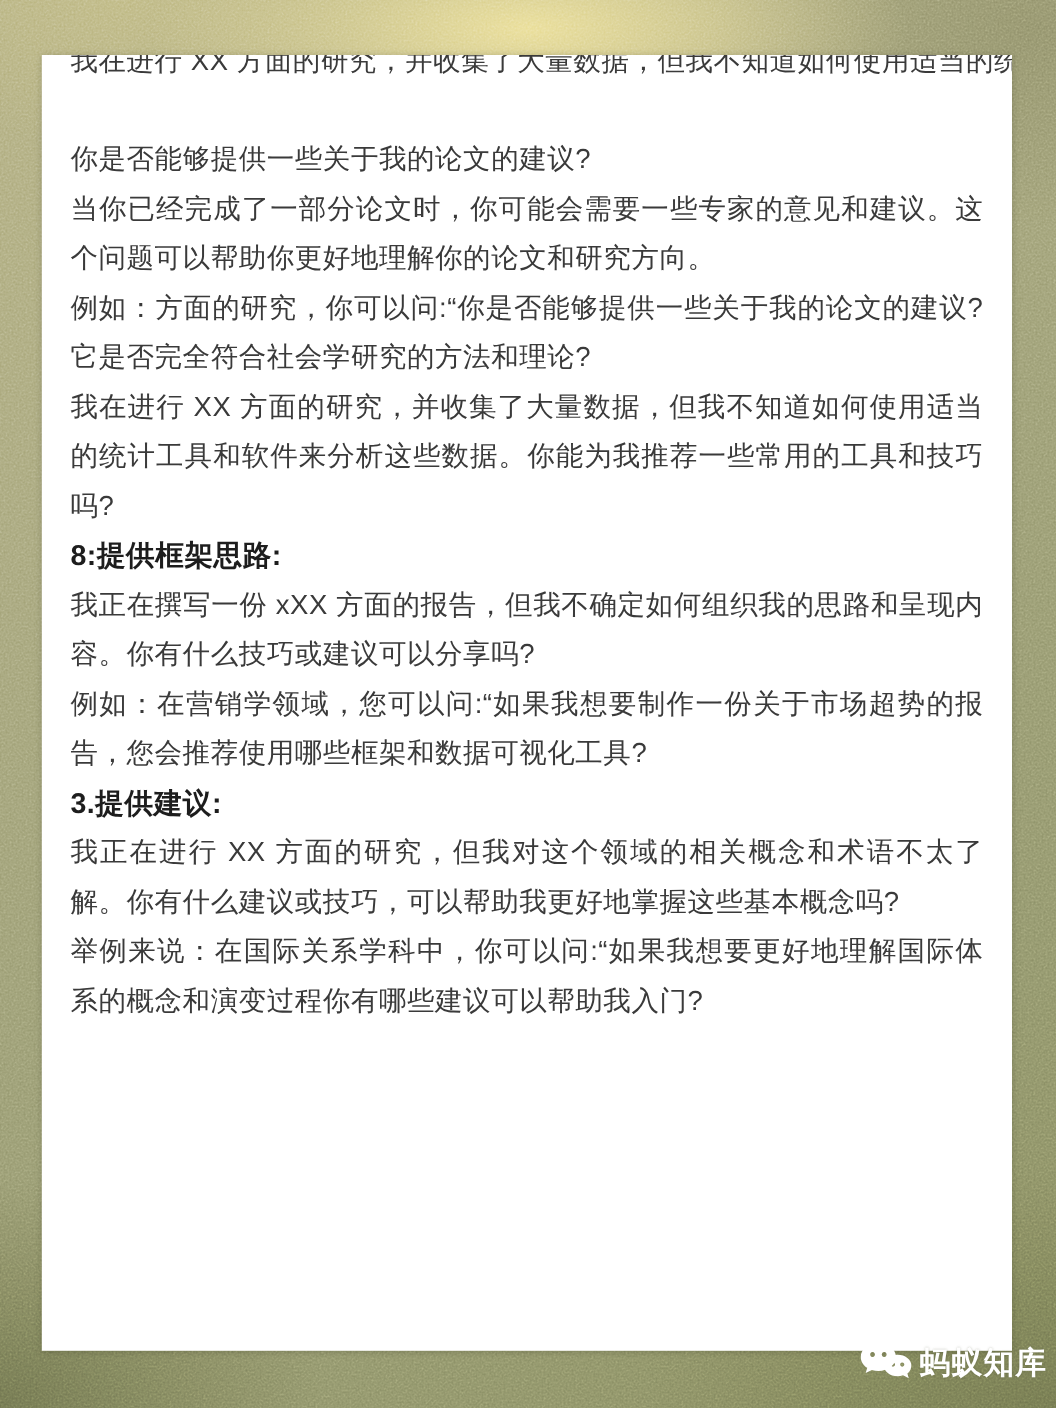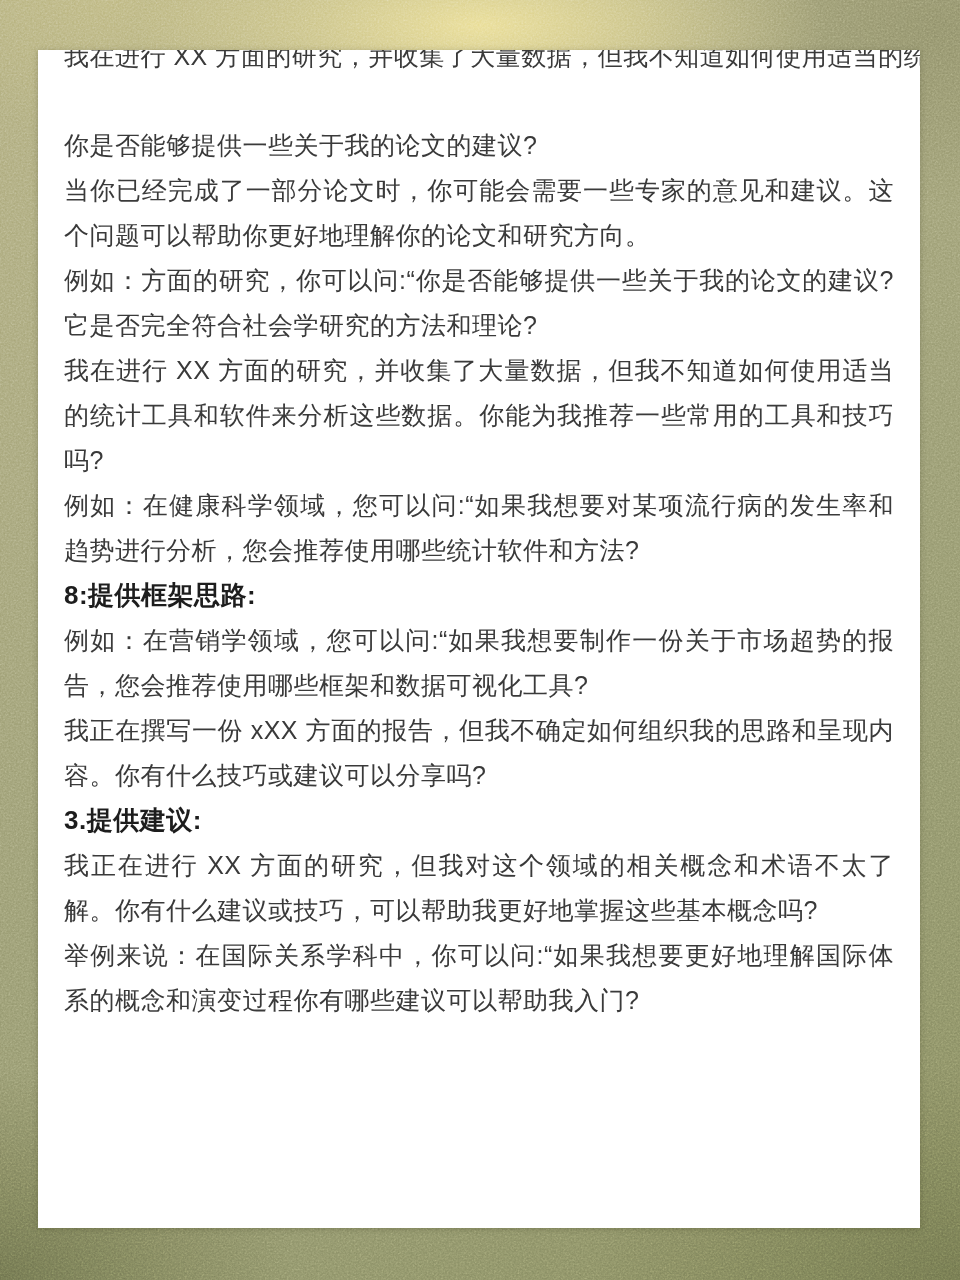--- a/index.html
+++ b/index.html
@@ -96,32 +96,50 @@
       <div class="cut-line">我在进行 XX 方面的研究，并收集了大量数据，但我不知道如何使用适当的统计</div>
 
       <section>
         <p class="question">你是否能够提供一些关于我的论文的建议?</p>
         <p>当你已经完成了一部分论文时，你可能会需要一些专家的意见和建议。这个问题可以帮助你更好地理解你的论文和研究方向。</p>
         <p>例如：方面的研究，你可以问:“你是否能够提供一些关于我的论文的建议?它是否完全符合社会学研究的方法和理论?</p>
       </section>
 
       <section>
         <p>我在进行 XX 方面的研究，并收集了大量数据，但我不知道如何使用适当的统计工具和软件来分析这些数据。你能为我推荐一些常用的工具和技巧吗?</p>
-        <p>例如：在健康科学领域，您可以问:“如果我想要对某项流行病的发生率和趋势进行分析，您会推荐使用哪些统计软件和方法?</p>
       </section>
 
       <section>
         <h2>8:提供框架思路:</h2>
+        <p>我正在撰写一份 xXX 方面的报告，但我不确定如何组织我的思路和呈现内容。你有什么技巧或建议可以分享吗?</p>
         <p>例如：在营销学领域，您可以问:“如果我想要制作一份关于市场超势的报告，您会推荐使用哪些框架和数据可视化工具?</p>
-        <p>我正在撰写一份 xXX 方面的报告，但我不确定如何组织我的思路和呈现内容。你有什么技巧或建议可以分享吗?</p>
       </section>
 
       <section>
         <h2>3.提供建议:</h2>
         <p>我正在进行 XX 方面的研究，但我对这个领域的相关概念和术语不太了解。你有什么建议或技巧，可以帮助我更好地掌握这些基本概念吗?</p>
         <p>举例来说：在国际关系学科中，你可以问:“如果我想要更好地理解国际体系的概念和演变过程你有哪些建议可以帮助我入门?</p>
       </section>
 
 
     </div>
   </div>
 
+  <div class="watermark">
+    <svg class="wicon" viewBox="0 0 47 38">
+
+      <path fill="#ffffff" fill-rule="evenodd" d="
+        M16.5,1 C7.4,1 0.5,6.6 0.5,13.6 C0.5,17.7 2.8,21.2 6.4,23.5
+        L5.0,28.2 L10.6,25.4 C12.5,26 14.4,26.3 16.5,26.3
+        C25.6,26.3 32.5,20.6 32.5,13.6 C32.5,6.6 25.6,1 16.5,1 Z
+        M11.2,9.2 a2.2,2.2 0 1,0 0.001,0 Z
+        M21.8,9.2 a2.2,2.2 0 1,0 0.001,0 Z"></path>
+
+      <path fill="#ffffff" fill-rule="evenodd" d="
+        M34,11.5 C27.1,11.5 21.5,15.9 21.5,21.3 C21.5,26.7 27.1,31.1 34,31.1
+        C35.7,31.1 37.4,30.8 38.9,30.3 L44.2,33 L42.9,28.7
+        C45.2,26.9 46.5,24.2 46.5,21.3 C46.5,15.9 40.9,11.5 34,11.5 Z
+        M29.8,18.6 a1.9,1.9 0 1,0 0.001,0 Z
+        M38.2,18.6 a1.9,1.9 0 1,0 0.001,0 Z"></path>
+    </svg>
+    <span class="wlabel">蚂蚁知库</span>
+  </div>
 </div>
 
 </body></html>

